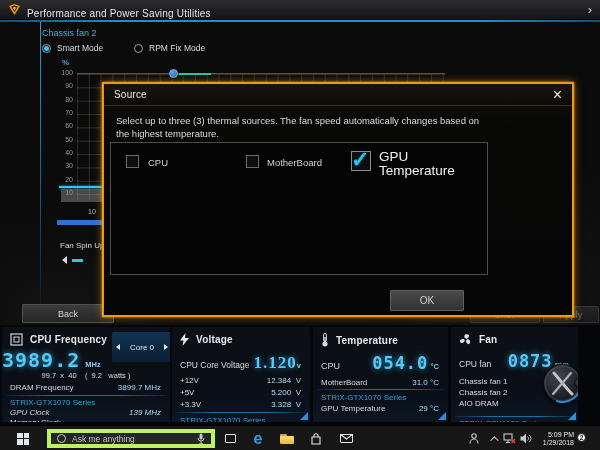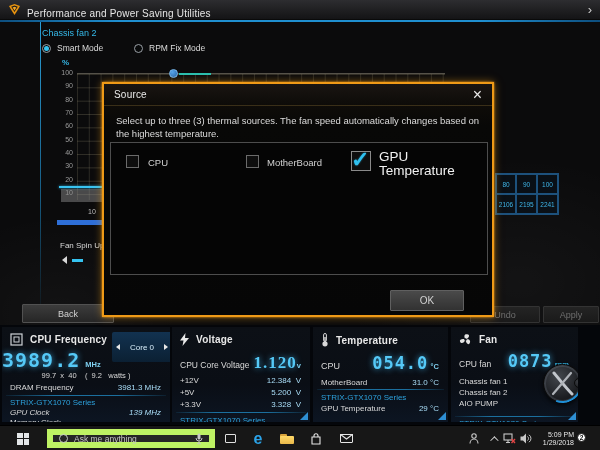--- a/index.html
+++ b/index.html
@@ -60,21 +60,21 @@
   .fanspin-slider { position:absolute; left:62px; top:234px; display:flex; align-items:center; }
   .tri-left { width:0; height:0; border-top:4px solid transparent; border-bottom:4px solid transparent;
     border-right:5px solid #d8d8d8; }
   .fanspin-dash { width:11px; height:3px; background:#35c3f0; margin-left:5px; }
   .btn { position:absolute; display:flex; align-items:center; justify-content:center;
     font-size:9px; color:#d2d2d2; background:linear-gradient(180deg,#3c3c3c,#262626);
     border:1px solid #515151; border-radius:1px; cursor:default; }
   .btn-dim { background:linear-gradient(180deg,#242424,#1a1a1a); border-color:#333; color:#6e6e6e; }
 
   
-  .modal { position:absolute; left:102px; top:82px; width:392px; height:235px; z-index:50;
+  .modal { position:absolute; left:102px; top:82px; width:472px; height:235px; z-index:50;
     background:linear-gradient(180deg,#15100a, #080807 18%, #060606);
     border:2px solid #ef9a17; box-shadow:0 0 8px rgba(239,154,23,.55), 0 0 2px rgba(239,154,23,.9); }
   .modal-titlebar { position:absolute; left:0; top:0; right:0; height:22px; display:flex; align-items:center;
     padding:0 10px; border-bottom:1px solid #3a2f18;
     background:linear-gradient(180deg,#191512,#0d0b08); }
   .modal-title { font-size:10px; color:#eaeaea; letter-spacing:.2px; }
   .modal-close { margin-left:auto; font-size:16px; line-height:14px; color:#eaeaea; cursor:default; }
   .modal-desc { position:absolute; left:12px; top:30px; width:368px; font-size:9.5px; line-height:1.4;
     color:#dcdcdc; }
   .source-box { position:absolute; left:6px; top:58px; width:378px; height:133px;
@@ -121,21 +121,21 @@
     background:radial-gradient(circle at 40% 35%, #3a3d42, #17191c); border:1px solid #0a0a0a; }
 
   
   .taskbar { position:absolute; left:0; top:425px; width:600px; height:25px; background:#171717;
     border-top:1px solid #000; }
   .start-btn { position:absolute; left:0; top:0; width:46px; height:25px; display:flex;
     align-items:center; justify-content:center; }
   .winlogo { display:grid; grid-template-columns:5.5px 5.5px; grid-template-rows:5.5px 5.5px; gap:1px; }
   .winlogo span { background:#e3e6e8; }
   .searchbox { position:absolute; left:47px; top:3px; width:168px; height:19px; background:#252525;
-    border:6px solid #bef264; display:flex; align-items:center; padding:0 6px; gap:6px; }
+    border:4px solid #bef264; display:flex; align-items:center; padding:0 6px; gap:6px; }
   .searchbox input { flex:1; background:transparent; border:none; outline:none; color:#c8c8c8;
     font-size:8.5px; font-family:"Liberation Sans",sans-serif; }
   .searchbox input::placeholder { color:#c4c4c4; opacity:1; }
   .search-ring { width:9px; height:9px; border:1.3px solid #c8c8c8; border-radius:50%; }
   .tb-icon { position:absolute; top:0; width:24px; height:25px; display:flex; align-items:center;
     justify-content:center; }
   .taskview-glyph { width:11px; height:9px; border:1.2px solid #e0e0e0; border-radius:1px; }
   .edge-e { font-size:16px; font-weight:bold; color:#2ba3e8; line-height:16px; }
   .folder { position:relative; width:14px; height:10px; }
   .folder .back { position:absolute; left:0; top:0; width:7px; height:3px; background:#d8a33c;
@@ -268,21 +268,21 @@
         <span class="lbl">Core 0</span>
         <span class="step-tri-r"></span>
       </div>
       <div style="position:absolute;left:0;top:21px;width:168px;display:flex;align-items:baseline;justify-content:flex-start;gap:5px;">
         <span class="lcd" style="font-size:20px;">3989.2</span>
         <span class="unit">MHz</span>
       </div>
       <div style="position:absolute;left:0;top:44px;width:168px;text-align:center;font-size:7.5px;color:#dadada;white-space:pre;">99.7  x  40    (  9.2   watts )</div>
       <div class="mrow" style="top:56px;">
         <span>DRAM Frequency</span>
-        <span class="val">3981.3  MHz</span>
+        <span class="val">3899.7  MHz</span>
       </div>
       <div class="mdivider" style="top:68px;"></div>
       <div class="series" style="top:71px;">STRIX-GTX1070 Series</div>
       <div class="mrow" style="top:81px;font-style:italic;">
         <span>GPU Clock</span>
         <span class="val">139 MHz</span>
       </div>
       <div class="mrow" style="top:91px;">
         <span>Memory Clock</span>
       </div>
@@ -359,21 +359,21 @@
       </div>
       <div class="mrow" style="top:24px;align-items:baseline;">
         <span style="font-size:8.5px;">CPU fan</span>
         <span>
           <span class="lcd" style="font-size:17px;">0873</span>
           <span class="unit" style="color:#35b9e9;">rpm</span>
         </span>
       </div>
       <div style="position:absolute;left:8px;top:50px;font-size:8px;color:#dadada;">Chassis fan 1</div>
       <div style="position:absolute;left:8px;top:61px;font-size:8px;color:#dadada;">Chassis fan 2</div>
-      <div style="position:absolute;left:8px;top:72px;font-size:8px;color:#dadada;">AIO PUMP</div>
+      <div style="position:absolute;left:8px;top:72px;font-size:8px;color:#dadada;">AIO DRAM</div>
       <div class="xlogo"></div>
       <svg style="position:absolute;left:99px;top:44px;" width="25" height="25" viewBox="0 0 25 25">
         <path d="M4 2 C9 8 16 17 22 23" stroke="#c2c6cc" stroke-width="3" fill="none" stroke-linecap="round"></path>
         <path d="M21 2 C15 9 9 16 3 23" stroke="#aeb2b8" stroke-width="2.2" fill="none" stroke-linecap="round"></path>
       </svg>
       <div class="xlogo-arc"></div>
       <div class="xlogo-knob"></div>
       <div class="mdivider" style="top:89px;"></div>
       <div class="series" style="top:92px;">STRIX-GTX1070 Series</div>
       <span class="tri-resize"></span>

